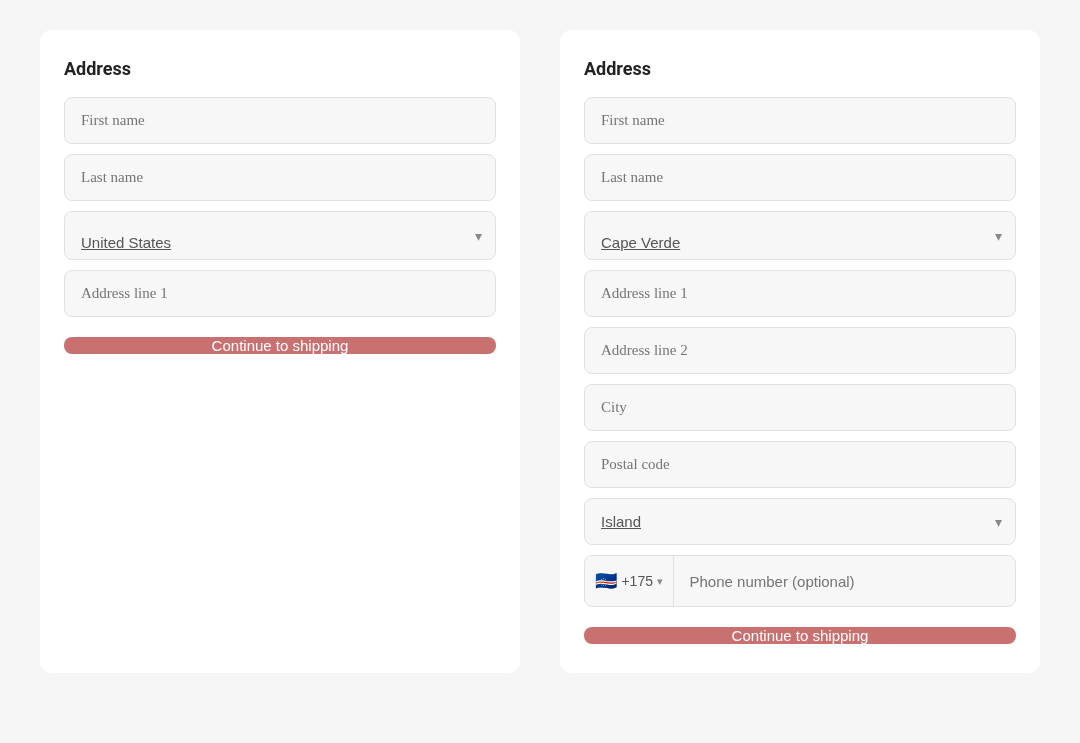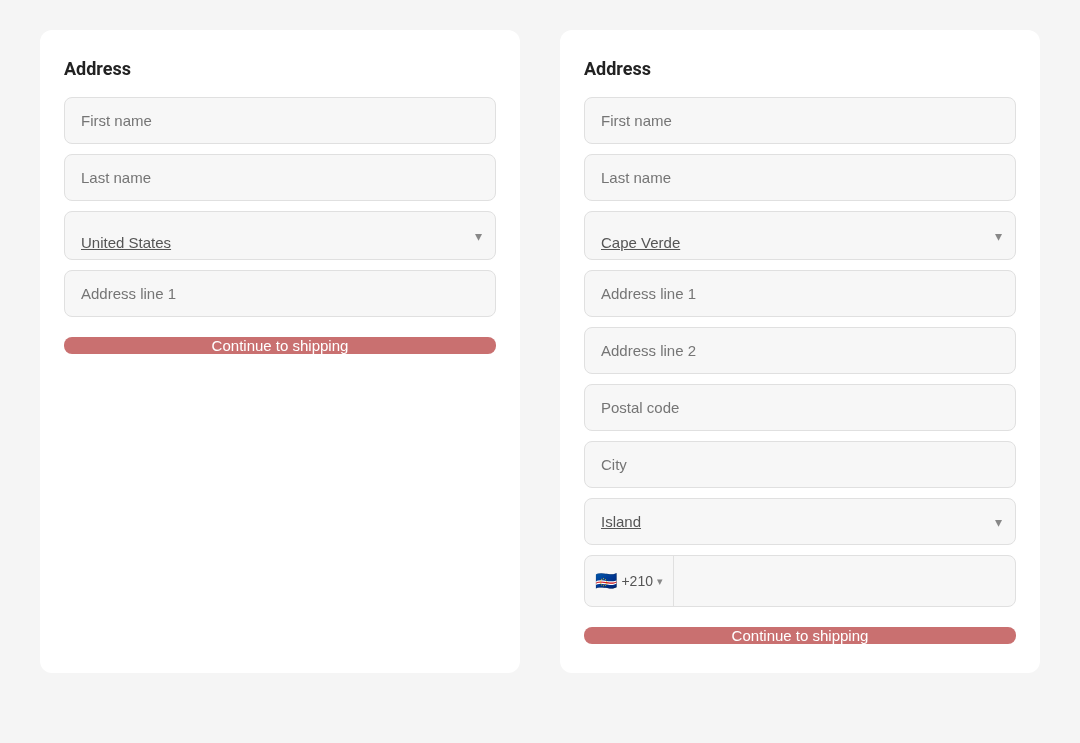--- a/index.html
+++ b/index.html
@@ -37,20 +37,21 @@
     .form-input {
       width: 100%;
       padding: 14px 16px;
       border: 1px solid #e0e0e0;
       border-radius: 8px;
       background: #f7f7f7;
       font-size: 15px;
       color: #aaa;
       outline: none;
       appearance: none;
+      font-family: Liberation Serif, serif;
     }
     .select-wrapper {
       position: relative;
     }
     .select-wrapper select {
       width: 100%;
       padding: 14px 16px;
       border: 1px solid #e0e0e0;
       border-radius: 8px;
       background: #f7f7f7;
@@ -197,47 +198,48 @@
 
     <div class="form-group">
       <input class="form-input" type="text" placeholder="Address line 1" style="">
     </div>
 
     <div class="form-group">
       <input class="form-input" type="text" placeholder="Address line 2" style="">
     </div>
 
     <div class="form-group">
+      <input class="form-input" type="text" placeholder="City" style="">
+    </div>
+
+    <div class="form-group">
       <input class="form-input" type="text" placeholder="Postal code" style="">
-    </div>
-
-    <div class="form-group">
-      <input class="form-input" type="text" placeholder="City" style="">
     </div>
 
     <div class="form-group">
       <div class="select-wrapper">
         <select>
           <option value="">Island</option>
           <option>Santiago</option>
           <option>São Vicente</option>
           <option>Sal</option>
           <option>Fogo</option>
           <option>Santo Antão</option>
         </select>
         <span class="chevron-icon">▾</span>
       </div>
     </div>
 
     <div class="form-group">
       <div class="phone-row">
         <button class="phone-flag-select">
           <span class="flag-emoji">🇨🇻</span>
-          <span>+210</span>
+          <span>+175</span>
           <span class="phone-chevron">▾</span>
         </button>
+        <input class="phone-number-input" type="tel" placeholder="Phone number (optional)" style="">
       </div>
     </div>
 
     <button class="btn-continue">Continue to shipping</button>
   </div>
 
 </div>
 
 </body></html>

